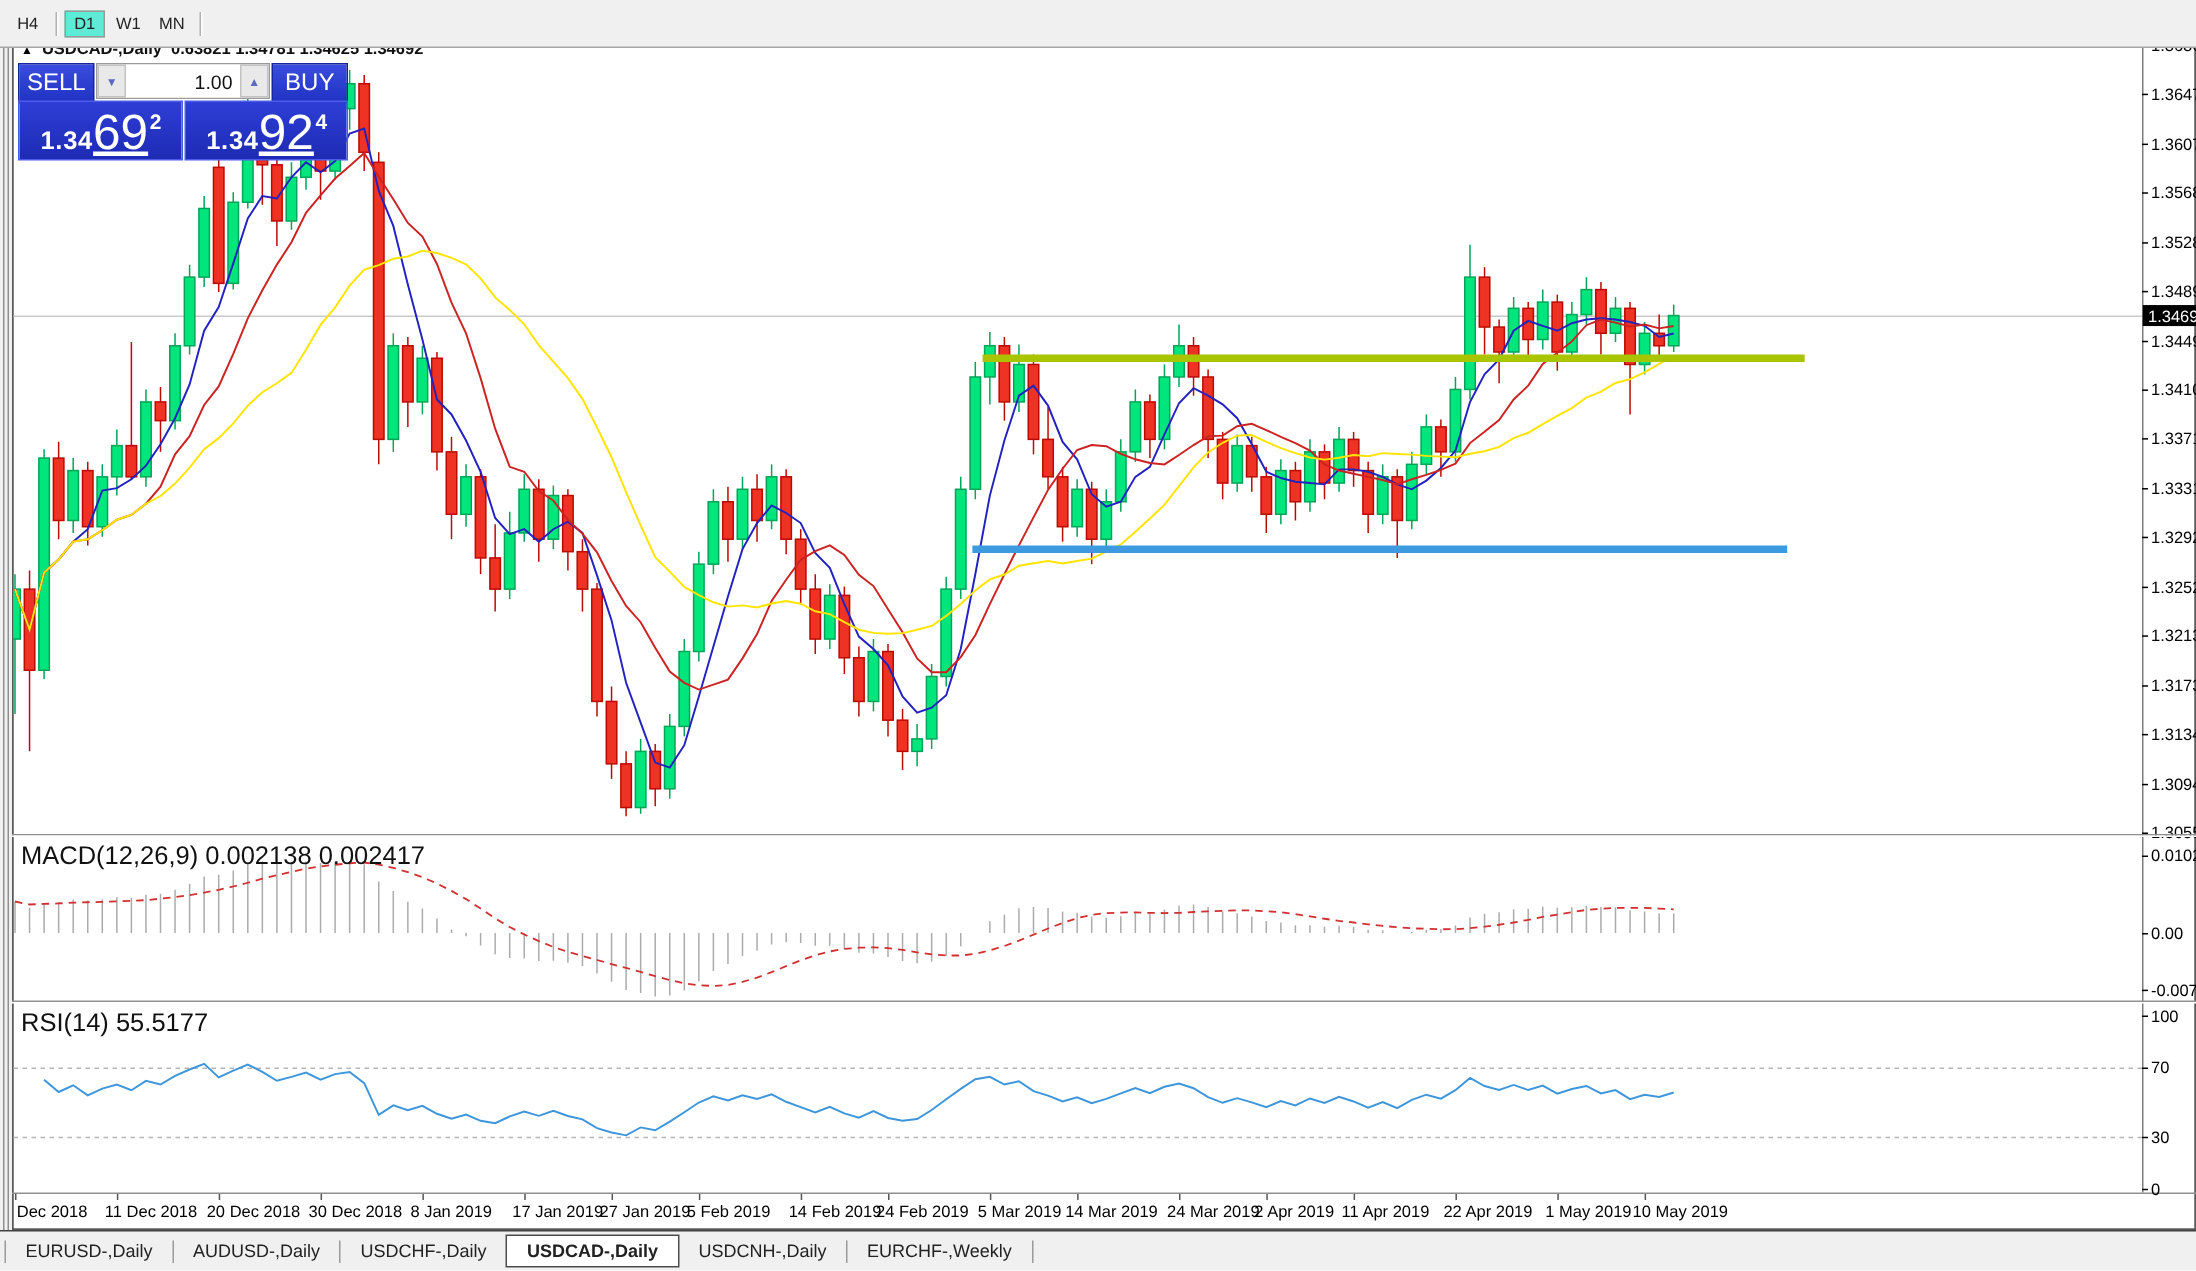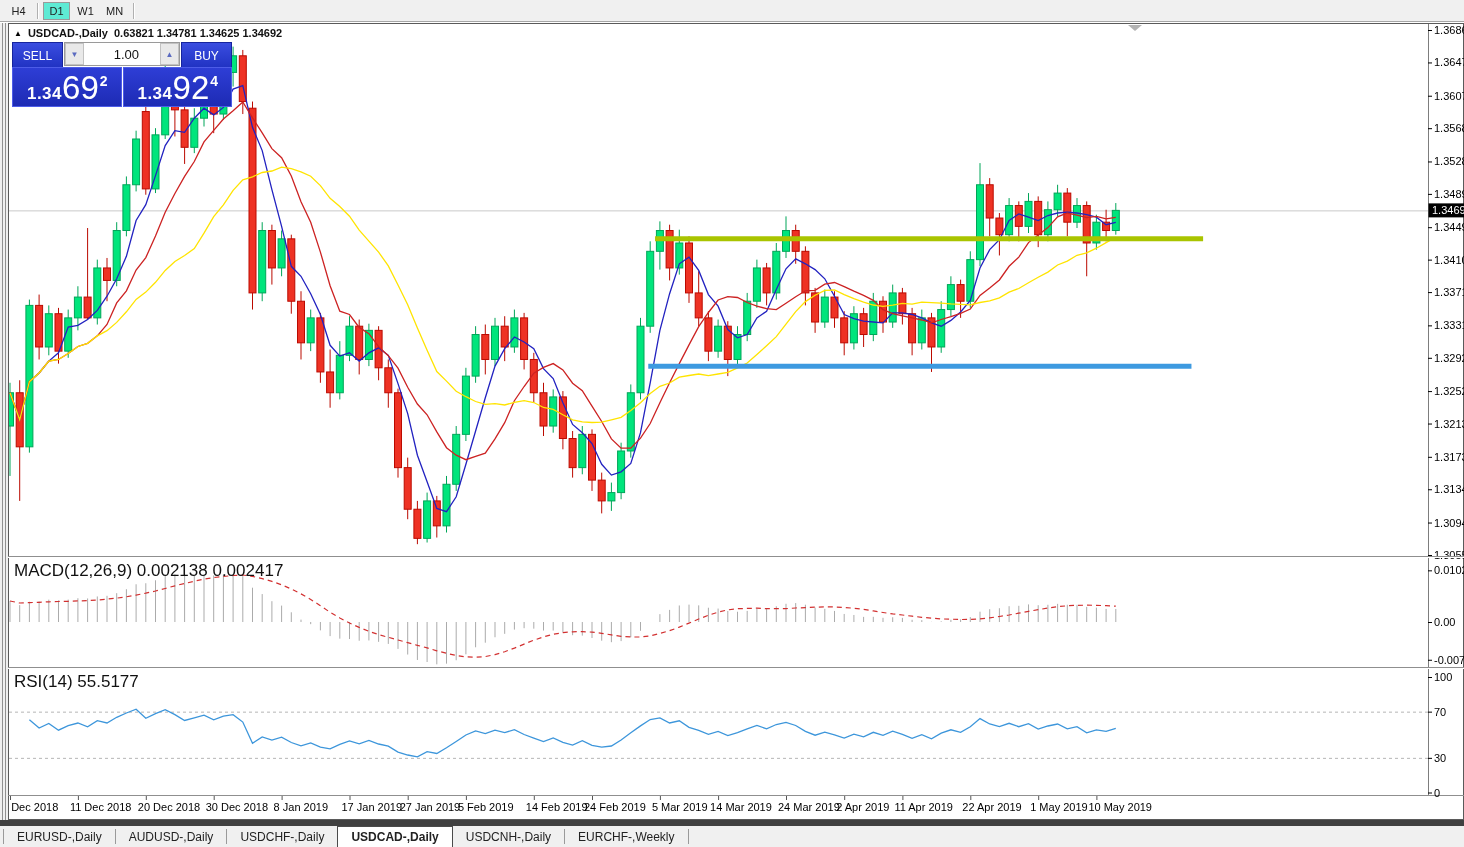--- a/index.html
+++ b/index.html
@@ -1,19 +1,19 @@
 <!DOCTYPE html>
 <html><head>
 <meta charset="utf-8">
 <style>
   * { margin:0; padding:0; box-sizing:border-box; }
   html,body { width:1464px; height:847px; overflow:hidden; background:#ffffff;
               font-family:"Liberation Sans", sans-serif; }
   
-  .toolbar { position:absolute; left:0; top:0; width:1464px; height:22px;
+  .toolbar { position:absolute; left:0; top:0; width:1464px; height:32px;
              background:#f0f0f0; border-bottom:1px solid #a6a6a6;
              display:flex; align-items:center; padding-left:4px; z-index:30; }
   .tf-btn { height:18px; min-width:27px; padding:0 4px; display:flex; align-items:center;
             justify-content:center; font-size:11px; color:#222; border:1px solid transparent;
             margin:0 1px; cursor:default; }
   .tf-btn.active { background:#5eead4; border:1px solid #9a9a9a; }
   .tf-sep { width:1px; height:16px; background:#b0b0b0; margin:0 4px; box-shadow:1px 0 0 #ffffff; }
   
   .chart-window-frame { position:absolute; left:8px; top:23px; width:1456px; height:797px;
                         background:#ffffff; border:1px solid #5a5a5a; z-index:1; }
@@ -22,39 +22,39 @@
   .left-strip .l2 { position:absolute; left:5px; top:0; width:1px; height:100%; background:#909090; }
   svg.chart { position:absolute; left:0; top:0; z-index:5; }
   
   .win-title { position:absolute; left:14px; top:27px; display:flex; align-items:center; gap:6px;
                font-size:11px; font-weight:bold; color:#111; z-index:10; }
   .win-title .tri { font-size:8px; color:#000; }
   
   .trade-widget { position:absolute; left:12px; top:42px; width:220px; z-index:12; }
   .tw-row1 { display:flex; height:24px; gap:1px; }
   .btn-trade { width:51px; height:27px; background:linear-gradient(#3a4de0,#2032c2);
-               border:1px solid #16249e; color:#fff; font-size:12px; display:flex;
+               border:1px solid #16249e; color:#fff; font-size:16px; display:flex;
                align-items:center; justify-content:center; cursor:pointer; }
   .vol-box { flex:1; display:flex; background:#fff; border:1px solid #9a9a9a; height:24px; }
   .spin-btn { width:19px; background:#e9e9e9; border:1px solid #c2c2c2; font-size:8px; color:#5a6ac0;
               display:flex; align-items:center; justify-content:center; cursor:pointer; }
-  .vol-input { flex:1; border:none; outline:none; text-align:right; font-size:13px; padding-right:21px;
+  .vol-input { flex:1; border:none; outline:none; text-align:right; font-size:13px; padding-right:5px;
                font-family:"Liberation Sans",sans-serif; color:#111; width:60px; }
   .tw-row2 { display:flex; gap:1px; margin-top:1px; height:40px; }
   .quote-box { flex:1; background:linear-gradient(#2e3ed6,#1d2bb4); border:1px solid #4d5ce8;
                color:#fff; display:flex; align-items:baseline; justify-content:center;
                padding-top:2px; cursor:pointer; }
   .quote-box .pfx { font-size:17px; font-weight:bold; letter-spacing:0.5px; }
-  .quote-box .big { font-size:33px; line-height:36px; }
+  .quote-box .big { font-size:33px; line-height:36px;text-decoration:underline; }
   .quote-box .sup { font-size:14px; font-weight:bold; position:relative; top:-13px; left:1px; }
   
   .ind-label { position:absolute; font-size:17px; color:#111; z-index:10; }
   
   .tabbar { position:absolute; left:0; top:820px; width:1464px; height:27px; background:#f0f0f0;
-            border-top:6px solid #404040; display:flex; align-items:center; padding-left:3px; z-index:30; }
+            border-top:1px solid #404040; display:flex; align-items:center; padding-left:3px; z-index:30; }
   .tab { font-size:12px; color:#222; padding:3px 13px; cursor:pointer; white-space:nowrap; }
   .tab.active { background:#ffffff; border:1px solid #4a4a4a; font-weight:bold; padding:3px 13px; }
   .tab-sep { width:1px; height:15px; background:#9a9a9a; }
 </style>
 </head>
 <body>
 
 <div class="chart-window-frame"></div>
 <div class="left-strip">
   <div class="l1"></div>

